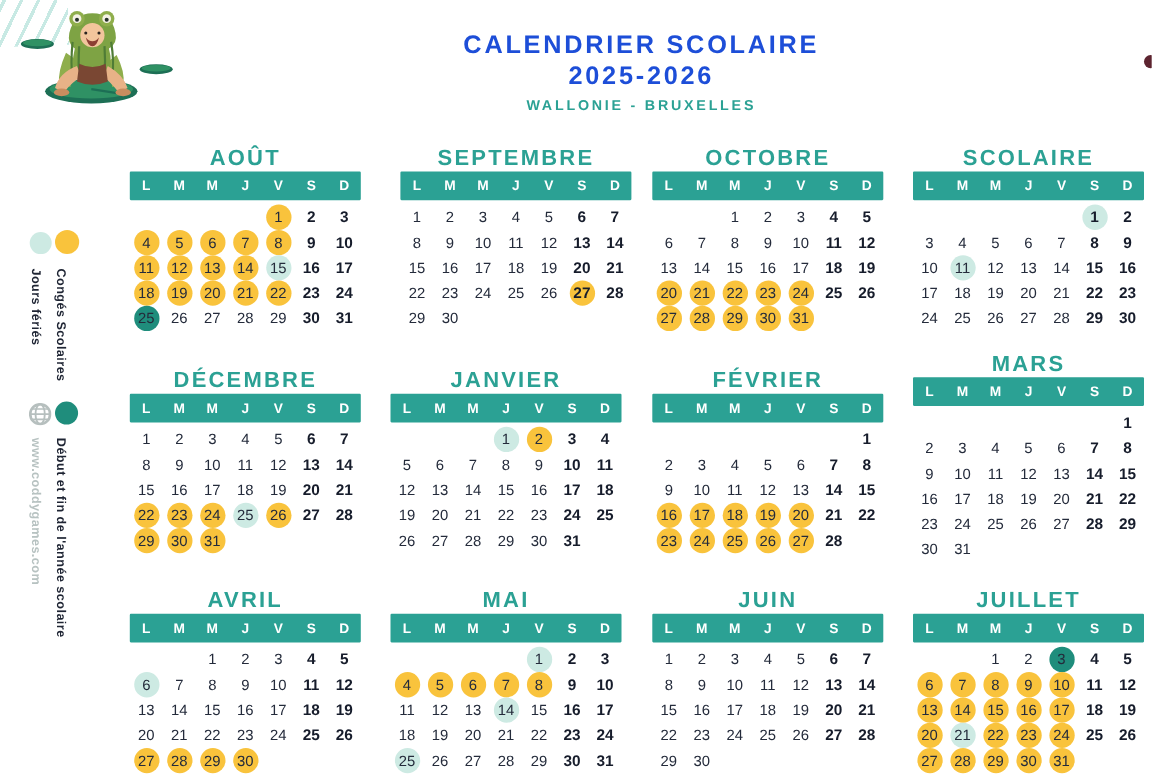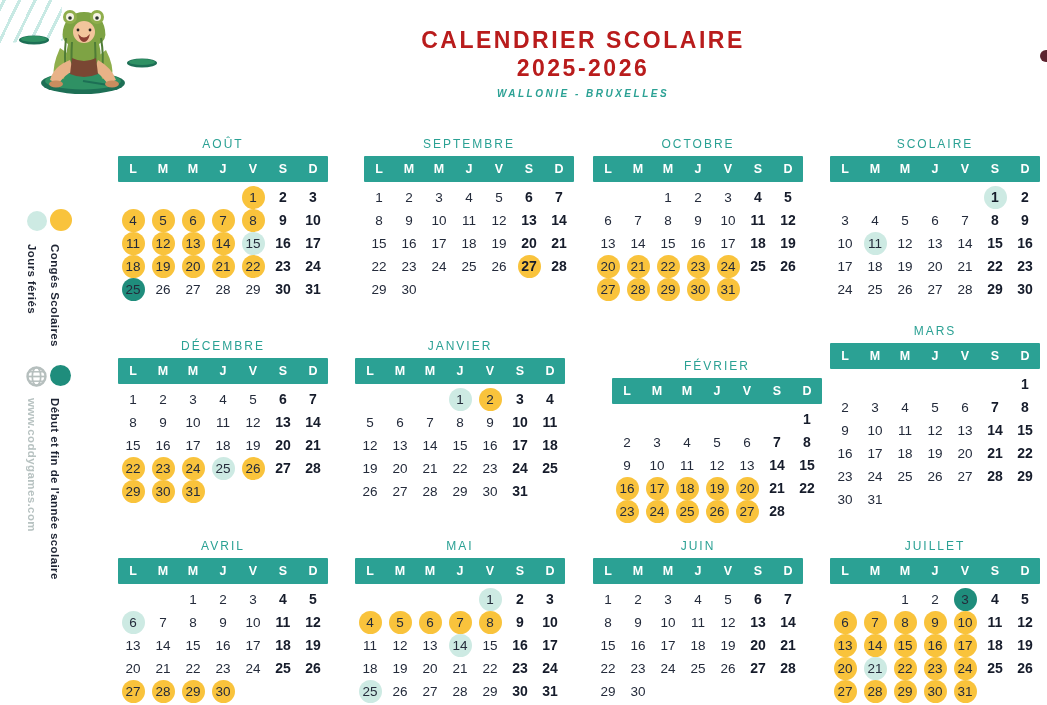--- a/index.html
+++ b/index.html
@@ -11,43 +11,43 @@
   
   .corner-stripes{
     position:absolute;left:-8px;top:-10px;width:70px;height:52px;
     background:repeating-linear-gradient(118deg, rgba(186,228,221,.8) 0 3px, transparent 3px 14px);
     transform:rotate(-2deg);
   }
   .edge-dot{position:absolute;left:1040px;top:50px;width:12px;height:12px;border-radius:50%;background:#5d2430;}
 
   
   .title-block{position:absolute;left:323px;top:26px;width:520px;text-align:center;}
-  .title-line{font-size:23px;font-weight:800;color:#b91c1c;letter-spacing:2.5px;line-height:28px;}
-  .subtitle{margin-top:6px;font-size:10px;font-weight:800;color:var(--teal);letter-spacing:2.5px;font-style:italic;}
+  .title-line{font-size:23px;font-weight:800;color:#1d4ed8;letter-spacing:2.5px;line-height:28px;}
+  .subtitle{margin-top:6px;font-size:13px;font-weight:800;color:var(--teal);letter-spacing:2.5px;}
 
   
   .dot{position:absolute;border-radius:50%;}
   .dot-mint{left:27px;top:211px;width:20px;height:20px;background:var(--mint);}
   .dot-yellow{left:50px;top:209px;width:22px;height:22px;background:var(--yellow);}
   .dot-dark{left:50px;top:365px;width:21px;height:21px;background:var(--dark-teal);}
   .globe{position:absolute;left:26px;top:366px;}
   .vtext{
     position:absolute;writing-mode:vertical-rl;
     font-size:11.5px;font-weight:800;color:#1e2433;letter-spacing:0.4px;white-space:nowrap;
   }
   .vtext.gray{color:#b7c2c1;}
   .v-conges{left:49px;top:244px;}
   .v-jours{left:26px;top:244px;}
   .v-debut{left:49px;top:398px;}
   .v-site{left:26px;top:398px;}
 
   
   .month{position:absolute;width:210px;}
   .month-title{
-    color:var(--teal);font-weight:400;font-size:12px;line-height:18px;
+    color:var(--teal);font-weight:700;font-size:20px;line-height:18px;
     text-align:center;letter-spacing:2px;margin-bottom:3px;
   }
   .dow-row{
     display:grid;grid-template-columns:repeat(7,1fr);
     background:var(--teal);height:26px;align-items:center;border-radius:1px;
   }
   .dow-row span{color:#fff;font-weight:800;font-size:12.5px;text-align:center;}
   .days{display:grid;grid-template-columns:repeat(7,1fr);margin-top:4px;}
   .cell{height:23px;display:flex;align-items:center;justify-content:center;}
   .num{
@@ -760,21 +760,21 @@
           <span class="num">29</span>
         </span>
         <span class="cell">
           <span class="num">30</span>
         </span>
         <span class="cell we">
           <span class="num">31</span>
         </span>
       </div>
     </div>
-    <div class="month" style="left: 612px; top: 337px; margin-top: 20px;">
+    <div class="month" style="left: 593px; top: 337px;">
       <div class="month-title">FÉVRIER</div>
       <div class="dow-row">
         <span>L</span>
         <span>M</span>
         <span>M</span>
         <span>J</span>
         <span>V</span>
         <span>S</span>
         <span>D</span>
       </div>

